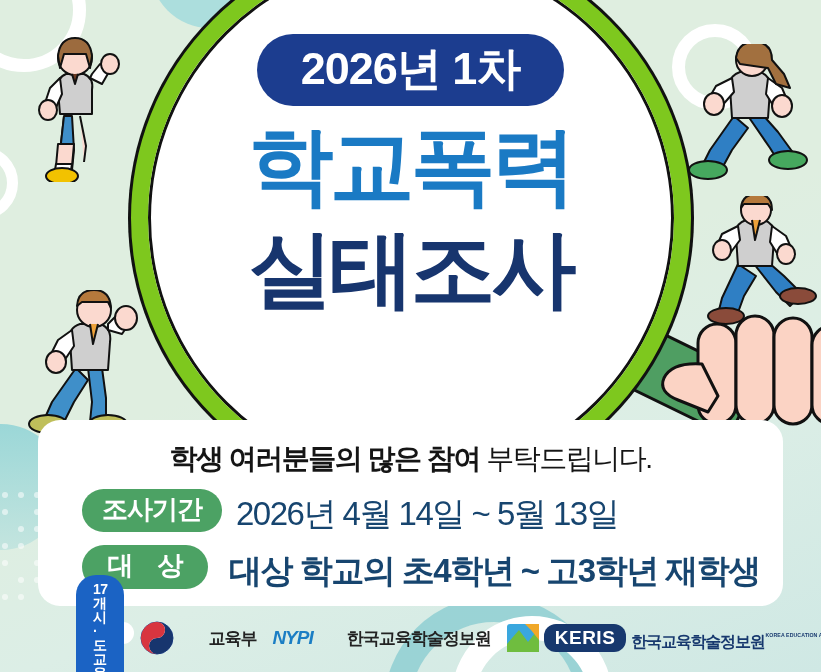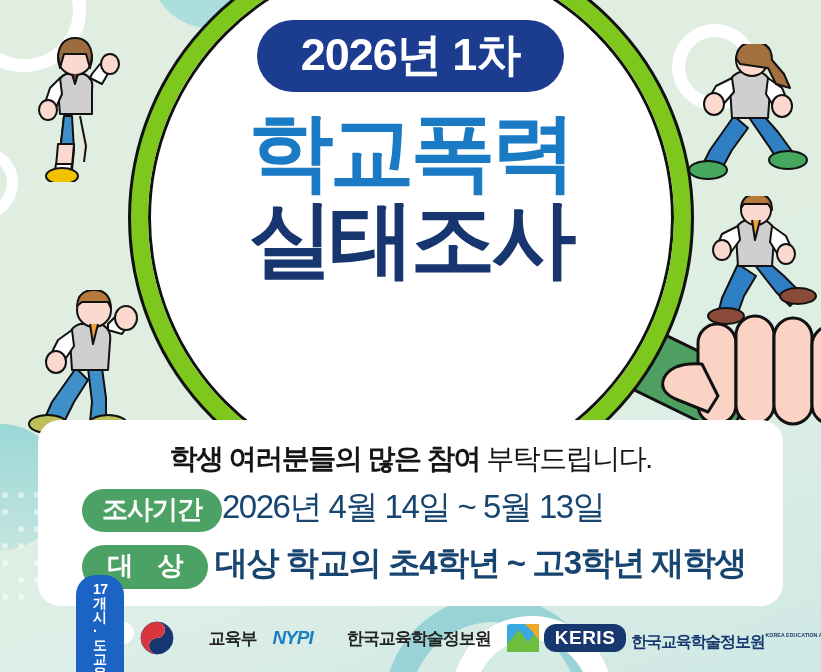--- a/index.html
+++ b/index.html
@@ -83,21 +83,21 @@
     border-radius: 50%;
     background: #ffffff;
     border: 17px solid #7ec81e;
     box-shadow: 0 0 0 3px #111111, inset 0 0 0 3px #111111;
     z-index: 3;
   }
 
   
   .title-block {
     position: absolute;
-    left: 0; right: 0; top: 20px;
+    left: 0; right: 0; top: 34px;
     z-index: 6;
     text-align: center;
   }
   .year-badge {
     display: inline-block;
     background: #1c3d8f;
     color: #ffffff;
     font-size: 45px;
     font-weight: 700;
     letter-spacing: -1px;
@@ -105,21 +105,21 @@
     border-radius: 40px;
     line-height: 1;
   }
   .headline1, .headline2 {
     font-size: 85px;
     font-weight: 800;
     letter-spacing: -4px;
     line-height: .98;
   }
   .headline1 { color: #1a7ac4; margin-top: 18px; }
-  .headline2 { color: #17356e; margin-top: 4px; }
+  .headline2 { color: #17356e; margin-top: 20px; }
 
   
   .student { position: absolute; z-index: 4; }
 
   
   .info-panel {
     position: absolute;
     left: 38px; top: 420px;
     width: 745px; height: 186px;
     background: #ffffff;
@@ -132,21 +132,22 @@
     font-size: 28px;
     color: #151515;
     letter-spacing: -1.5px;
     line-height: 1.2;
   }
   .lead b { font-weight: 800; }
   .lead span.light { font-weight: 500; }
 
   .row {
     display: flex;
-    align-items: flex-start;
+    align-items: flex-end;
+    gap: 14px;
     padding-left: 44px;
     margin-top: 13px;
   }
   .pill {
     background: #4ca264;
     color: #ffffff;
     font-size: 26px;
     font-weight: 700;
     letter-spacing: -1px;
     border-radius: 26px;

